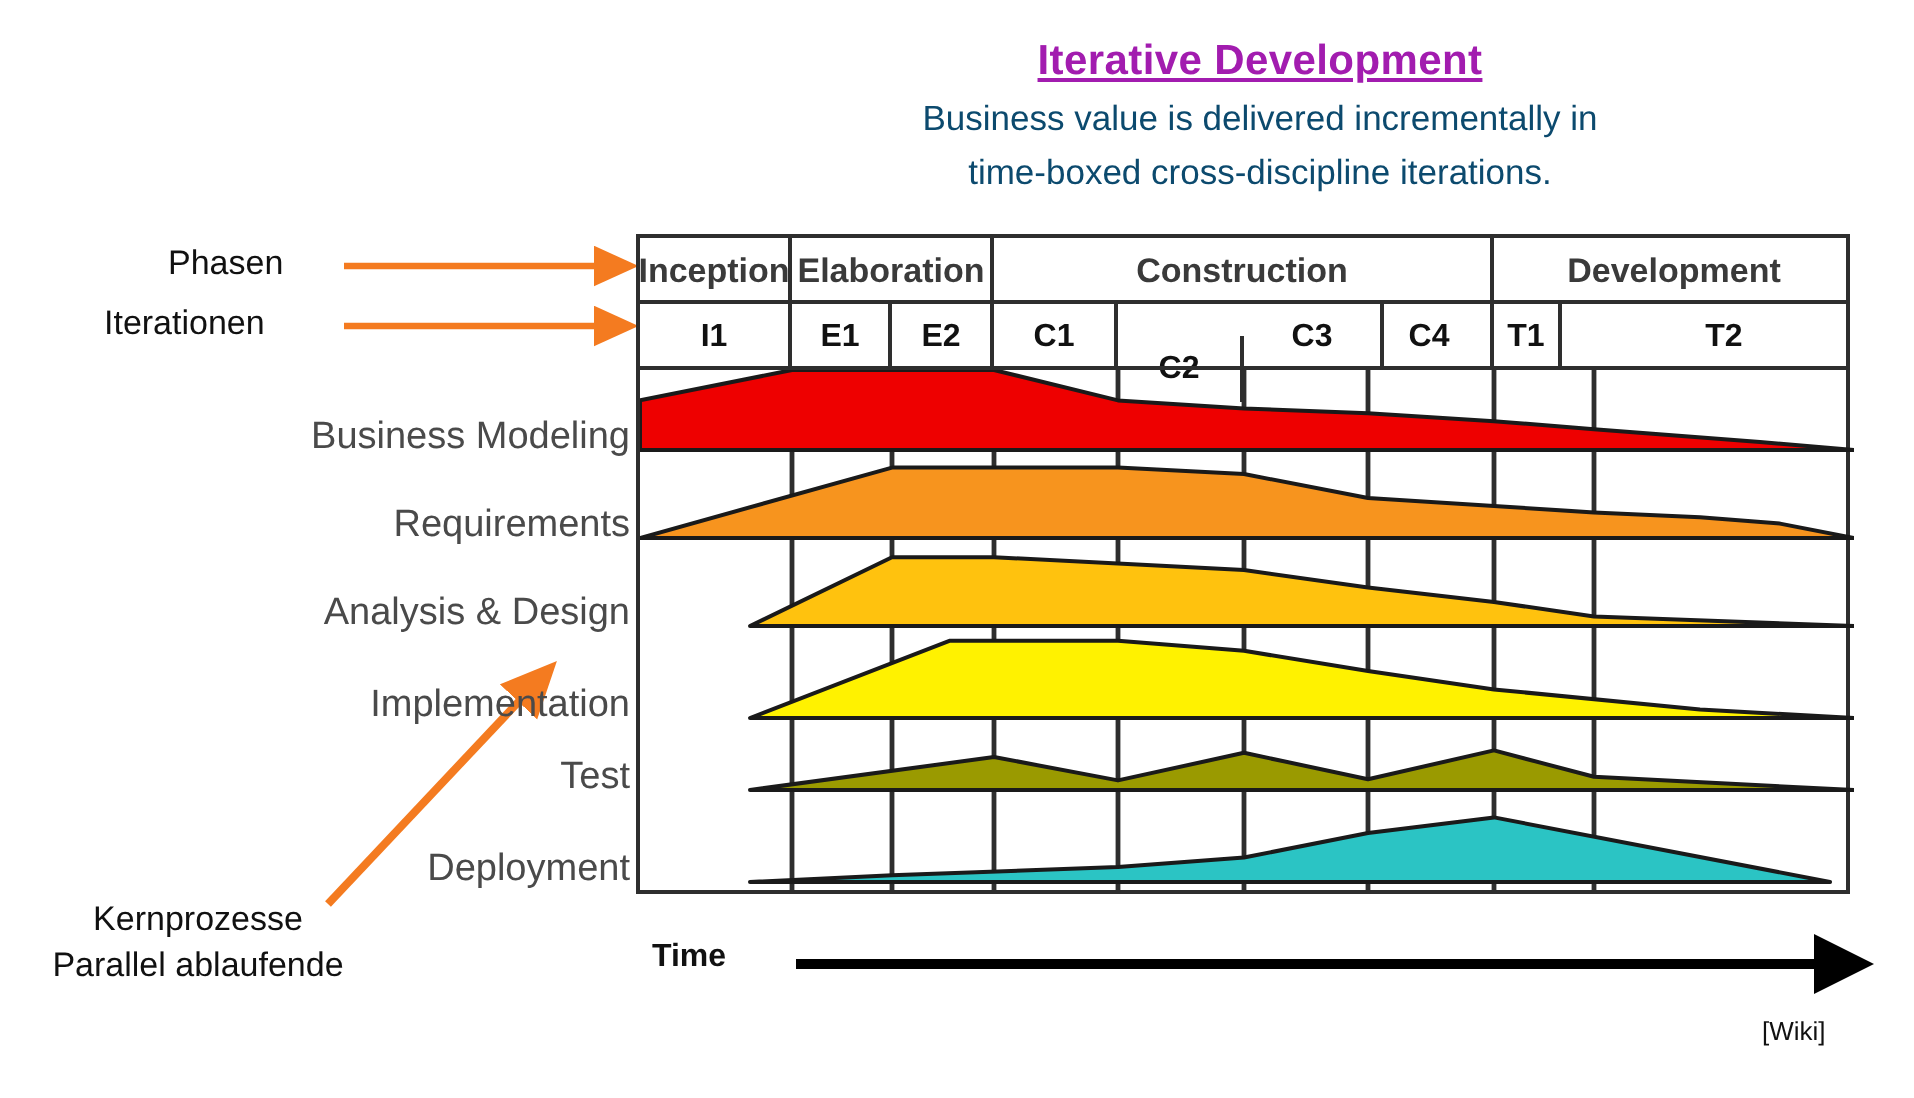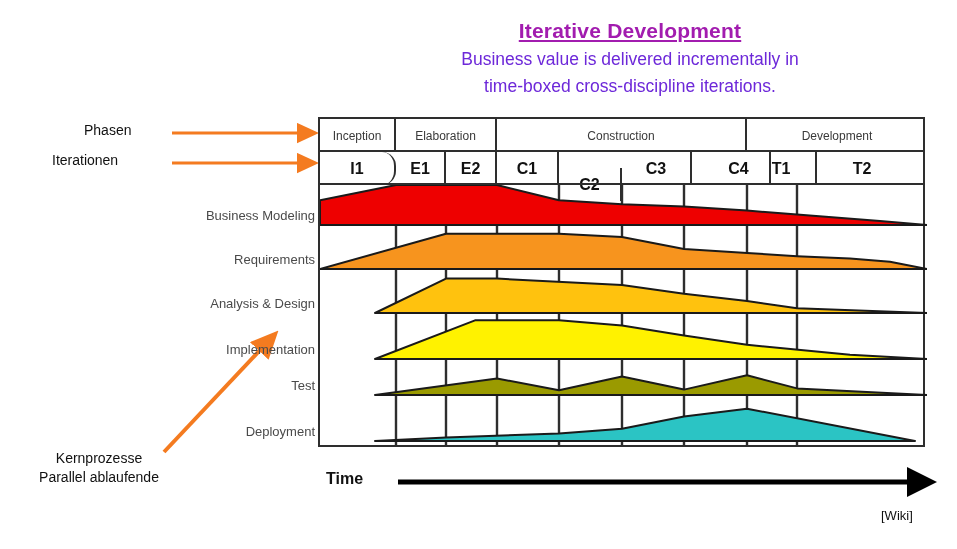--- a/index.html
+++ b/index.html
@@ -13,53 +13,53 @@
   }
   .stage{position:absolute;left:0;top:0;width:957px;height:549px;}
 
   
   .title-block{position:absolute;left:330px;top:18px;width:600px;text-align:center;}
   .chart-title{
     font-size:21px;font-weight:bold;color:#a21caf;
     text-decoration:underline;letter-spacing:.2px;line-height:1.25;
   }
   .chart-subtitle{
-    font-size:17.5px;color:#6d28d9;line-height:1.3;margin-top:4px;
+    font-size:17.5px;color:#0c4a6e;line-height:1.3;margin-top:4px;
   }
 
   
-  .anno{position:absolute;font-size:14px;color:#111;white-space:nowrap;}
+  .anno{position:absolute;font-size:17px;color:#111;white-space:nowrap;}
   .anno-phasen{left:84px;top:122px;}
   .anno-iterationen{left:52px;top:152px;}
   .anno-parallel{left:4px;top:449px;line-height:1.35;text-align:center;width:190px;}
 
   
   .time-label{position:absolute;left:326px;top:470px;font-size:16px;font-weight:bold;color:#111;}
   .wiki{position:absolute;left:881px;top:508px;font-size:13px;color:#111;}
 
   
   .disc-labels{position:absolute;left:150px;top:185px;width:165px;}
   .disc-label{
     position:absolute;right:0;width:165px;text-align:right;
-    font-size:13px;color:#4a4a4a;white-space:nowrap;
+    font-size:19px;color:#4a4a4a;white-space:nowrap;
   }
 
   
   .chart-frame{
     position:absolute;left:318px;top:117px;width:607px;height:330px;
     border:2px solid #2e2e2e;background:#fff;box-sizing:border-box;
   }
   .phase-row{position:absolute;left:0;top:0;width:100%;height:33px;}
   .iter-row{position:absolute;left:0;top:33px;width:100%;height:33px;}
   .cell{
     position:absolute;top:0;height:100%;
     display:flex;align-items:center;justify-content:center;
     box-sizing:border-box;
   }
-  .phase-cell{font-size:12px;color:#3a3a3a;border-right:2px solid #2e2e2e;}
+  .phase-cell{font-size:17px;color:#3a3a3a;border-right:2px solid #2e2e2e;font-weight:bold;}
   .phase-cell.last{border-right:none;}
   .iter-cell{font-size:16px;font-weight:bold;color:#111;border-right:2px solid #2e2e2e;}
   .iter-cell.last{border-right:none;}
   .hline{position:absolute;left:0;width:100%;height:2px;background:#2e2e2e;}
   svg.plot{position:absolute;left:0;top:66px;width:607px;height:261px;display:block;}
 </style>
 </head>
 <body>
 
 <div class="stage">
@@ -118,42 +118,42 @@
         </div>
         <div class="cell phase-cell" style="left: 177px; width: 250px;">
           <span>Construction</span>
         </div>
         <div class="cell phase-cell last" style="left: 427px; width: 180px;">
           <span>Development</span>
         </div>
       </div>
     <div class="hline" style="top:31px;"></div>
     <div class="iter-row" id="iter-row">
-        <div class="cell iter-cell" style="left: 0px; width: 76px; border-radius: 14px;">
+        <div class="cell iter-cell" style="left: 0px; width: 76px;">
           <span>I1</span>
         </div>
         <div class="cell iter-cell" style="left: 76px; width: 50px;">
           <span>E1</span>
         </div>
         <div class="cell iter-cell" style="left: 126px; width: 51px;">
           <span>E2</span>
         </div>
         <div class="cell iter-cell" style="left: 177px; width: 62px;">
           <span>C1</span>
         </div>
         <div class="cell iter-cell" style="left: 239px; width: 63px; margin-top: 16px;">
           <span>C2</span>
         </div>
         <div class="cell iter-cell" style="left: 302px; width: 70px;">
           <span>C3</span>
         </div>
-        <div class="cell iter-cell" style="left: 364px; width: 63px; margin-left: 24px;">
+        <div class="cell iter-cell" style="left: 364px; width: 63px;">
           <span>C4</span>
         </div>
-        <div class="cell iter-cell" style="left: 427px; width: 70px; text-align: center;">
+        <div class="cell iter-cell" style="left: 427px; width: 34px; text-align: center;">
           <span>T1</span>
         </div>
         <div class="cell iter-cell last" style="left: 477px; width: 130px;">
           <span>T2</span>
         </div>
       </div>
     <div class="hline" style="top:64px;"></div>
     <svg class="plot" id="plot" viewBox="0 0 607 261" preserveAspectRatio="none">
         <line x1="76" y1="0" x2="76" y2="261" stroke="#2e2e2e" stroke-width="2.4"></line>
         <line x1="126" y1="0" x2="126" y2="261" stroke="#2e2e2e" stroke-width="2.4"></line>

